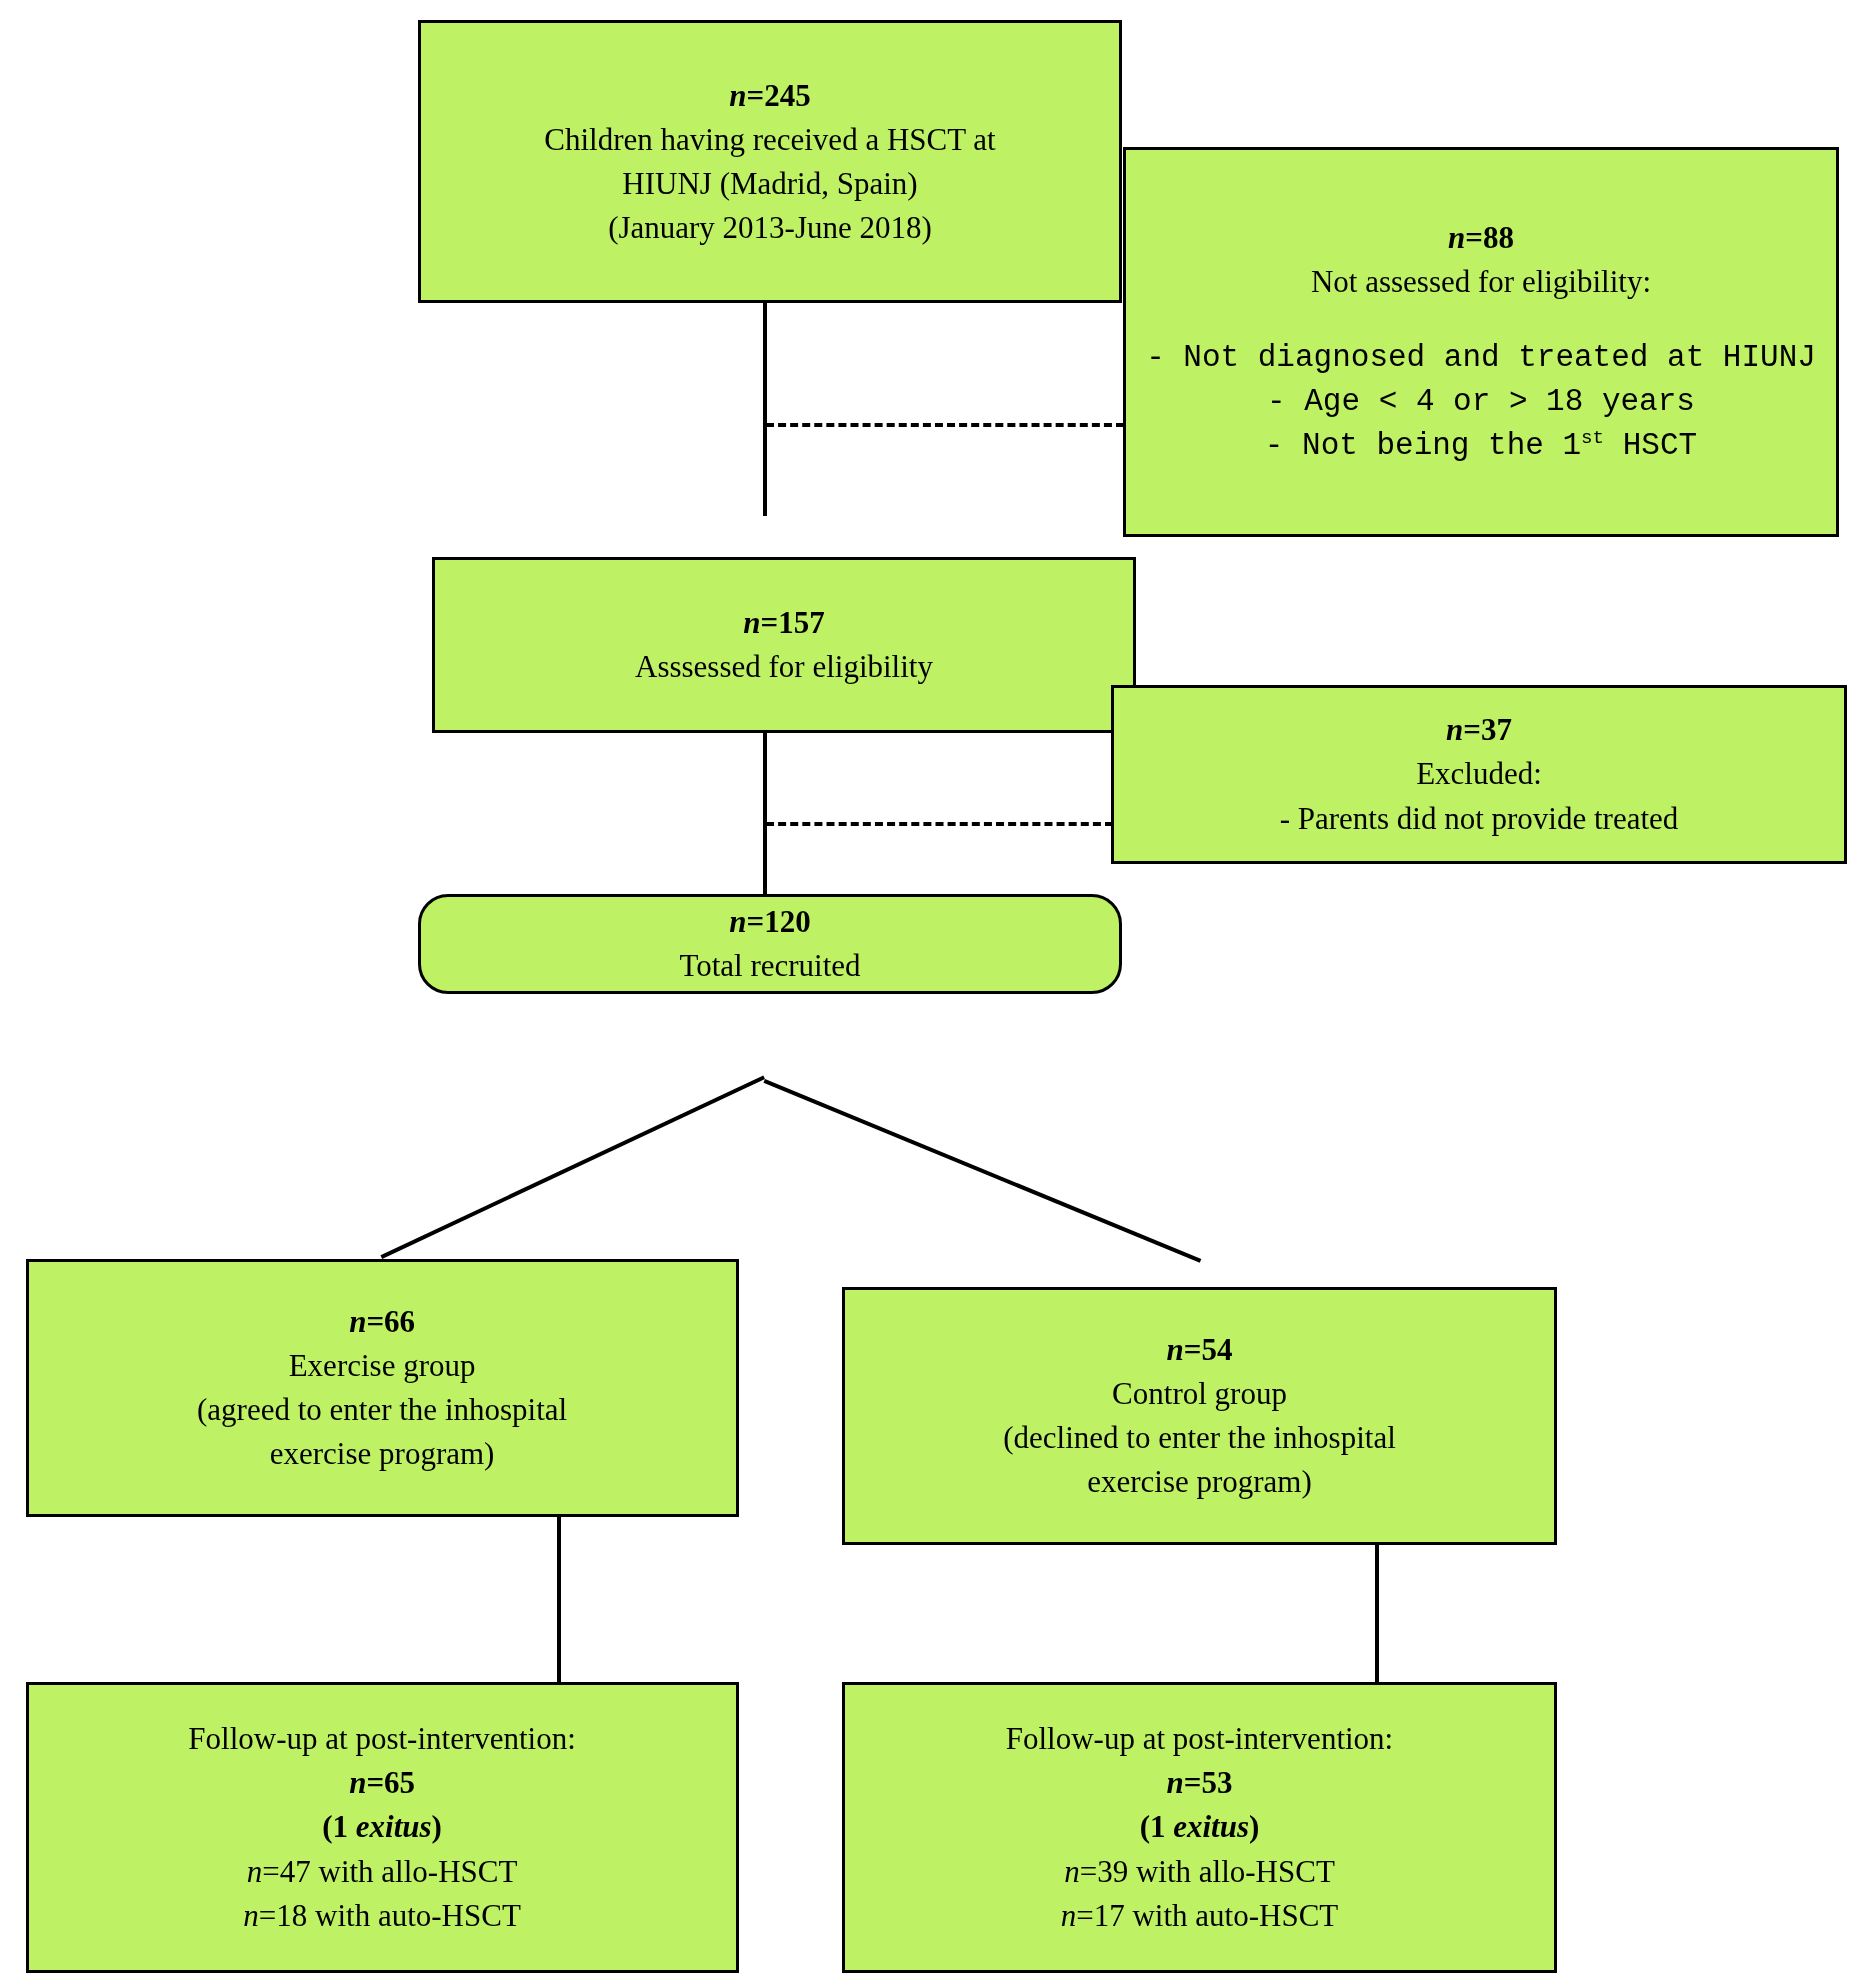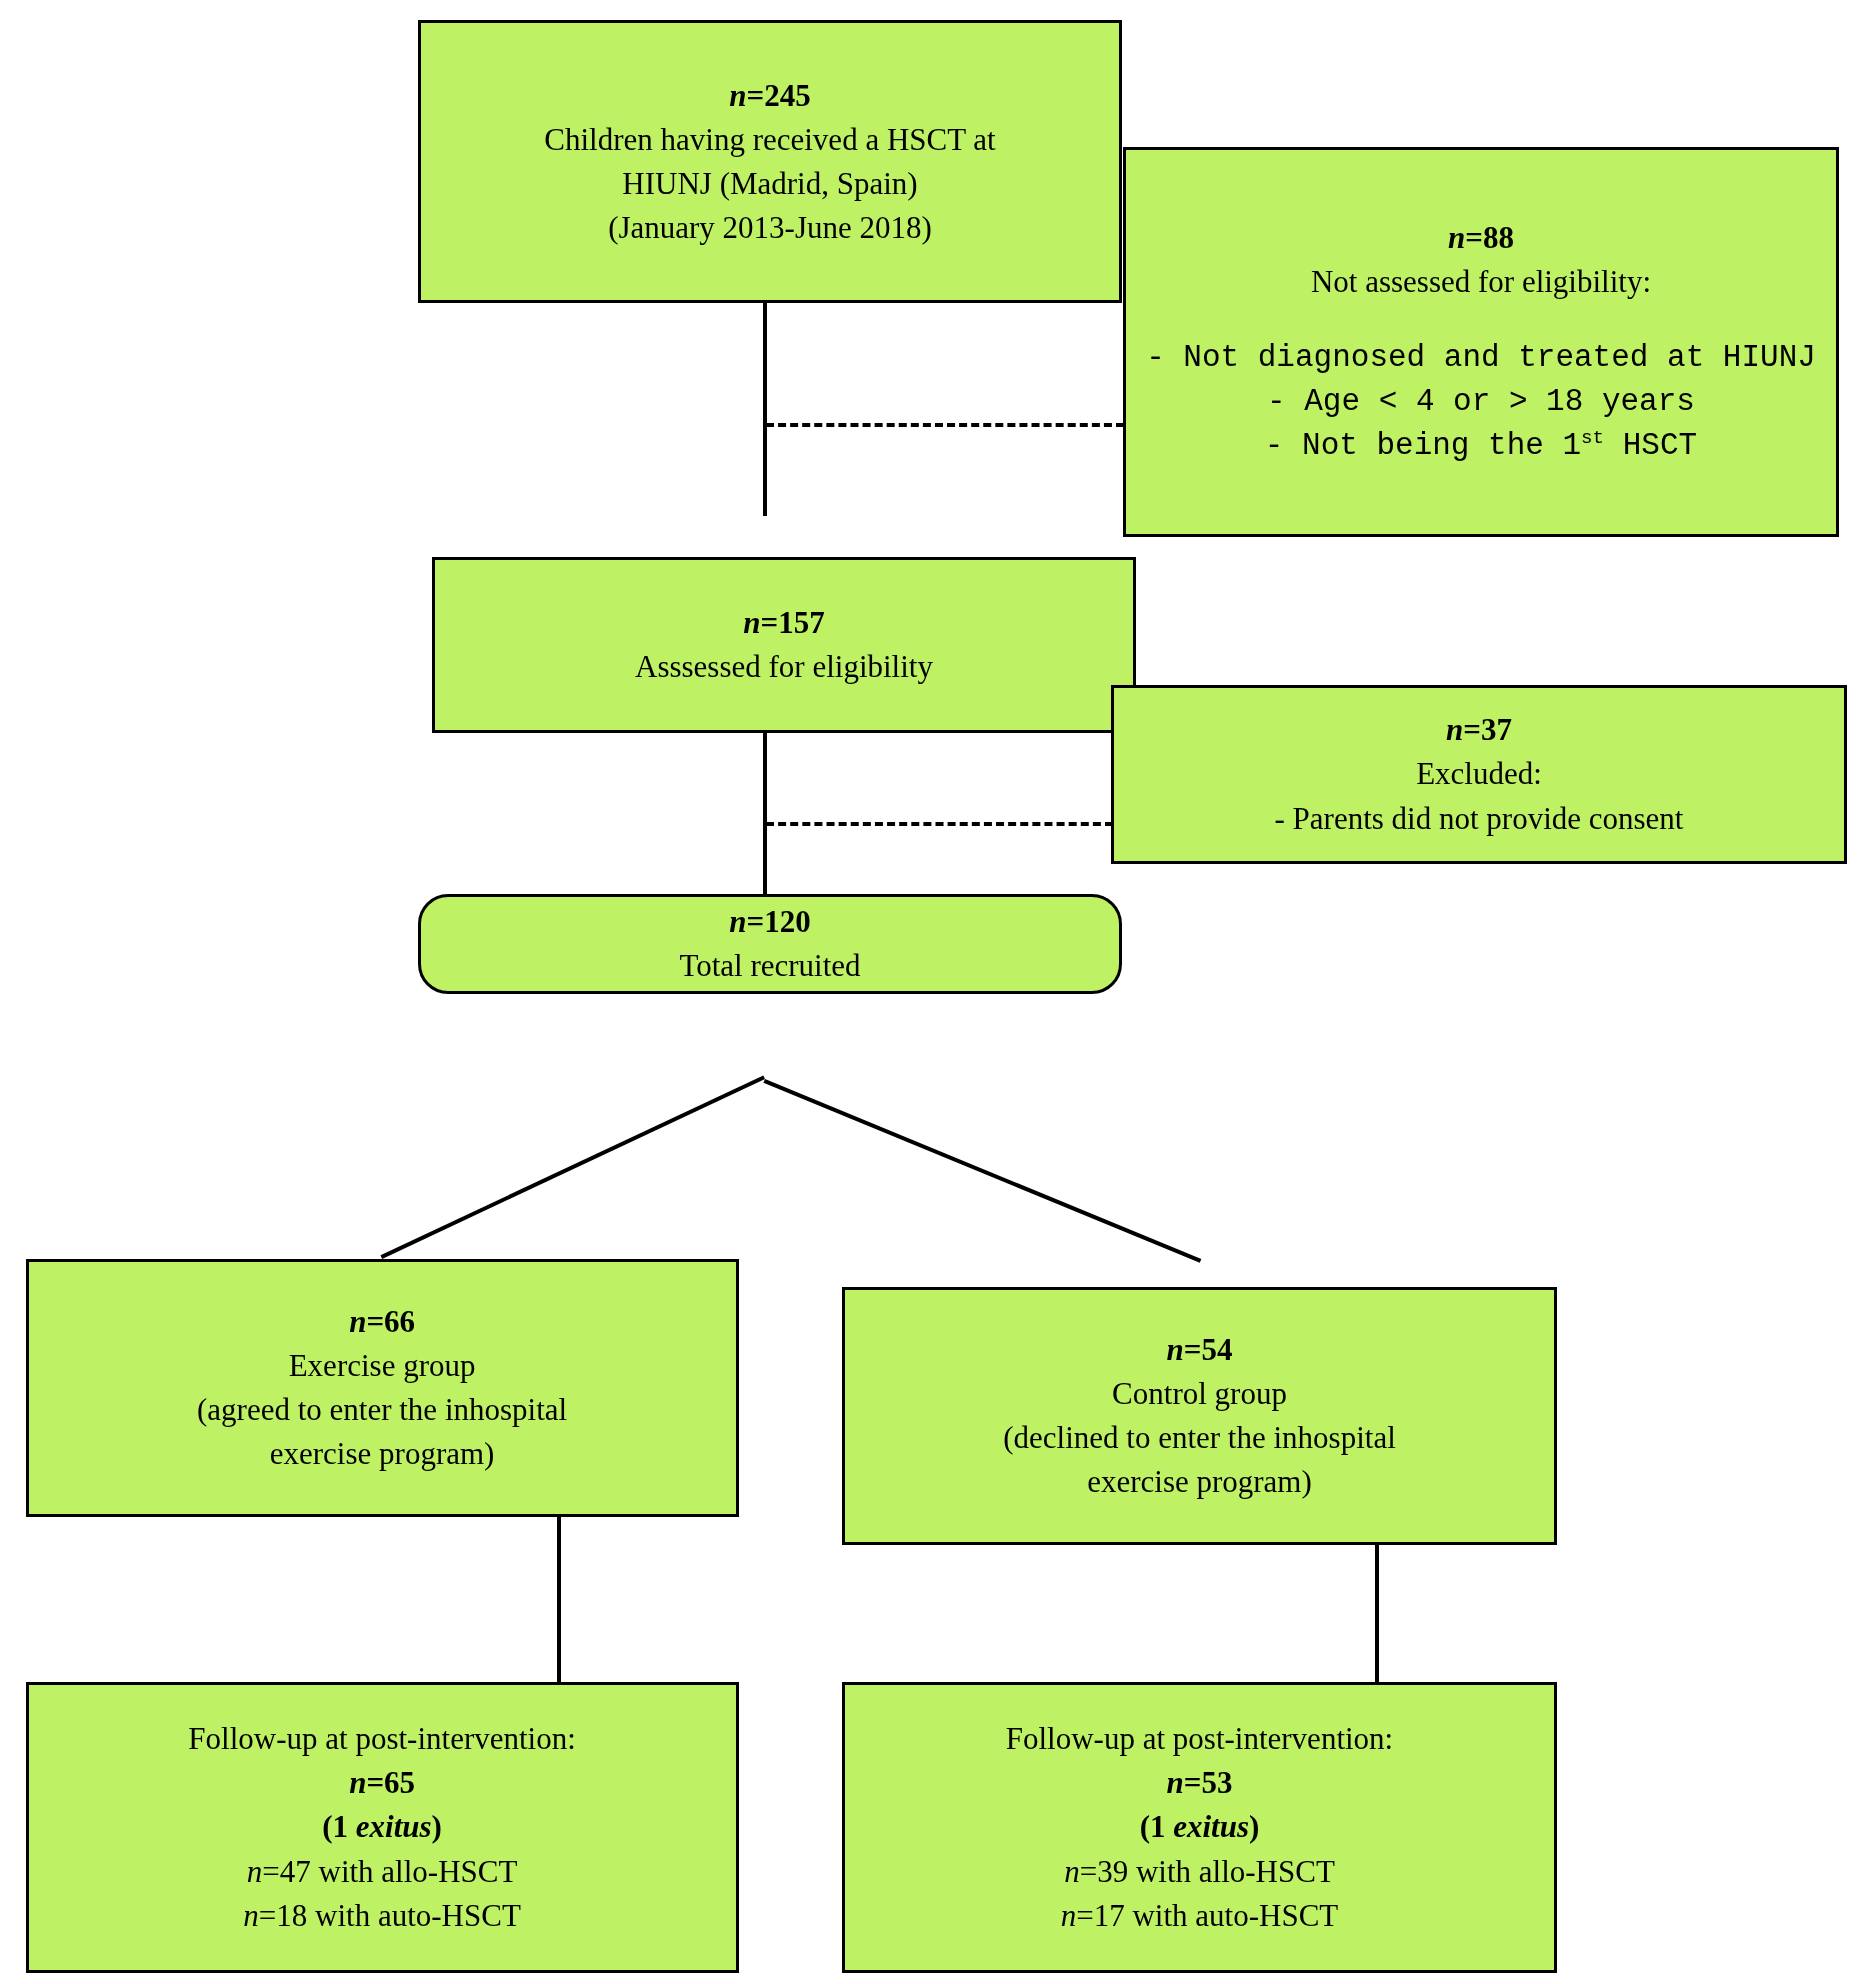--- a/index.html
+++ b/index.html
@@ -123,21 +123,21 @@
   </div>
 
   <div class="box" id="box-assessed">
     <span class="line-row bold"><i>n</i>=157</span>
     <span class="line-row">Asssessed for eligibility</span>
   </div>
 
   <div class="box" id="box-excluded">
     <span class="line-row bold"><i>n</i>=37</span>
     <span class="line-row">Excluded:</span>
-    <span class="line-row">- Parents did not provide consent</span>
+    <span class="line-row">- Parents did not provide treated</span>
   </div>
 
   <div class="box" id="box-recruited">
     <span class="line-row bold"><i>n</i>=120</span>
     <span class="line-row">Total recruited</span>
   </div>
 
   <div class="box" id="box-exercise">
     <span class="line-row bold"><i>n</i>=66</span>
     <span class="line-row">Exercise group</span>

